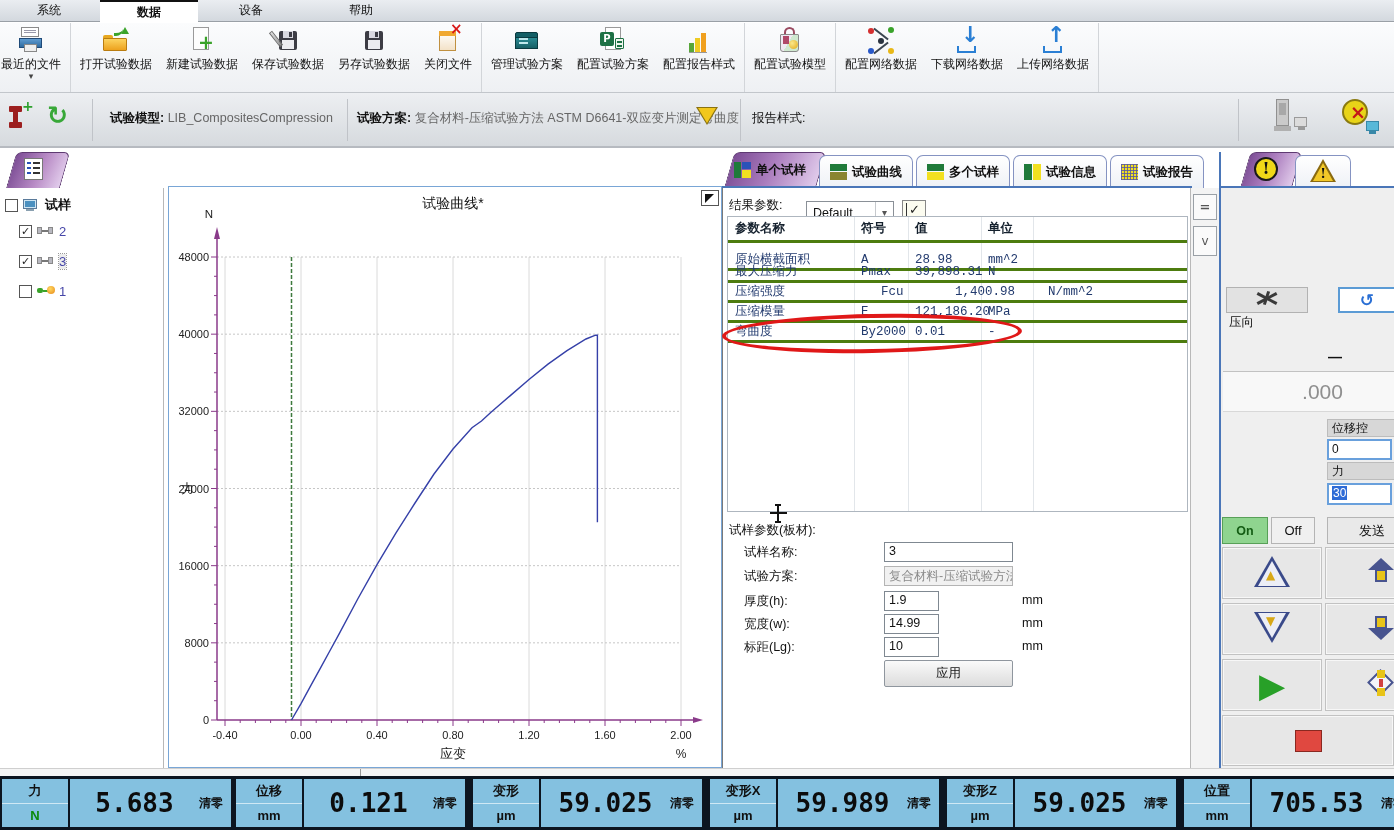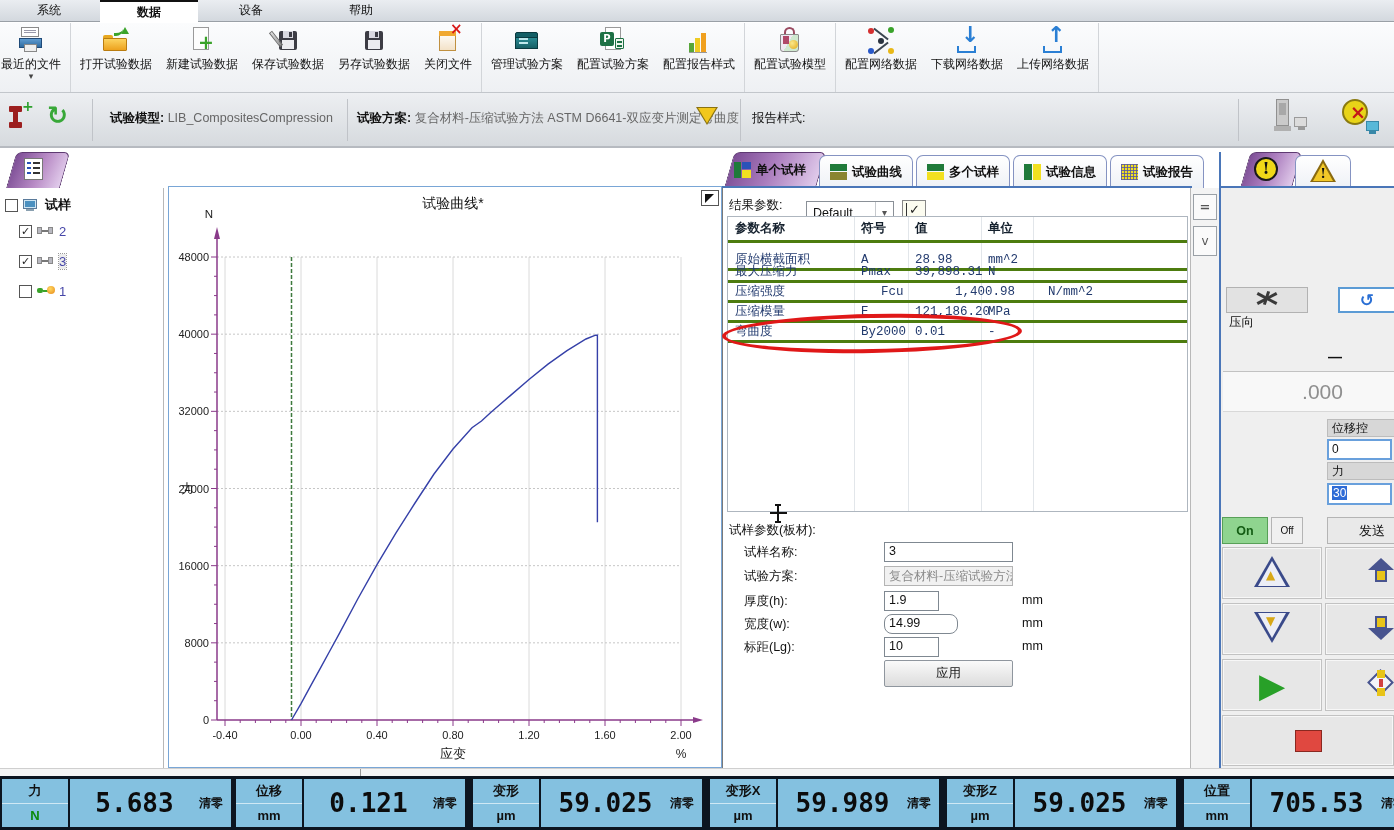--- a/index.html
+++ b/index.html
@@ -123,21 +123,21 @@
   #big-display{position:absolute;left:1223px;top:371px;width:171px;height:41px;background:#f8f8f8;
                border-top:1px solid #c2c2c2;border-bottom:1px solid #d8d8d8;
                font-size:21px;color:#8f8f8f;text-align:center;line-height:39px;padding-left:28px;}
   .graybar{position:absolute;left:1327px;width:90px;height:18px;background:#d7d7d7;border:1px solid #bcbcbc;
            font-size:12px;line-height:16px;padding-left:4px;}
   .binput{position:absolute;left:1327px;width:65px;background:#fff;border:2px solid #69a0dc;
           font-size:12px;padding:1px 3px;cursor:text;}
   .selblue{background:#2e6bd6;color:#fff;padding:0 1px;}
   #on-btn{left:1222px;top:517px;width:46px;height:27px;background:#8fd48f;border:1px solid #58a058;
           color:#145c14;font-weight:bold;font-size:12.5px;}
-  #off-btn{left:1271px;top:517px;width:32px;height:27px;background:#f0f0f0;border:1px solid #b4b4b4;font-size:10px;}
+  #off-btn{left:1271px;top:517px;width:44px;height:27px;background:#f0f0f0;border:1px solid #b4b4b4;font-size:13px;}
   #send-btn{left:1327px;top:517px;width:90px;height:27px;background:#e9e9e9;border:1px solid #b4b4b4;font-size:13px;}
   .jog{position:absolute;background:#e7e7e7;border:1px solid #c2c2c2;box-shadow:inset 0 0 0 1px #f7f7f7;
        display:flex;align-items:center;justify-content:center;cursor:default;}
   #stop-btn{position:absolute;left:1222px;top:715px;width:172px;height:51px;background:#e7e7e7;
        border:1px solid #c2c2c2;box-shadow:inset 0 0 0 1px #f7f7f7;display:flex;align-items:center;justify-content:center;}
 
   
   #pre-status{position:absolute;left:0;top:768px;width:1394px;height:8px;background:#f5f5f5;border-top:1px solid #cfcfcf;}
   #pre-status i{position:absolute;left:360px;top:0;width:1px;height:8px;background:#9a9a9a;}
   #statusbar{position:absolute;left:0;top:776px;width:1394px;height:54px;background:#0c1520;}
@@ -626,21 +626,21 @@
   <div id="specimen-label">试样参数(板材):</div>
   <div id="specimen-form">
       <span class="sfl" style="top:544px;">试样名称:</span>
      <span class="sfi" style="top:542px;width:129px;">3</span>
      <span class="sfl" style="top:568px;">试验方案:</span>
      <span class="sfi ro" style="top:566px;width:129px;">复合材料-压缩试验方法 A</span>
      <span class="sfl" style="top:593px;">厚度(h):</span>
      <span class="sfi" style="top:591px;width:55px;">1.9</span>
      <span class="sfu" style="top:593px;">mm</span>
       <span class="sfl" style="top:616px;">宽度(w):</span>
-     <span class="sfi" style="top:614px;width:74px;border-radius:8px;">14.99</span>
+     <span class="sfi" style="top:614px;width:55px;">14.99</span>
      <span class="sfu" style="top:616px;">mm</span>
       <span class="sfl" style="top:639px;">标距(Lg):</span>
      <span class="sfi" style="top:637px;width:55px;">10</span>
      <span class="sfu" style="top:639px;">mm</span>
     </div>
   <div id="apply-btn">应用</div>
 
   <div id="scroll-strip">
     <div class="ssbtn" style="top:6px;height:26px;font:bold 13px/24px 'DejaVu Sans',sans-serif;">=</div>
     <div class="ssbtn" style="top:38px;height:30px;font:12px/28px 'DejaVu Sans',sans-serif;">v</div>

